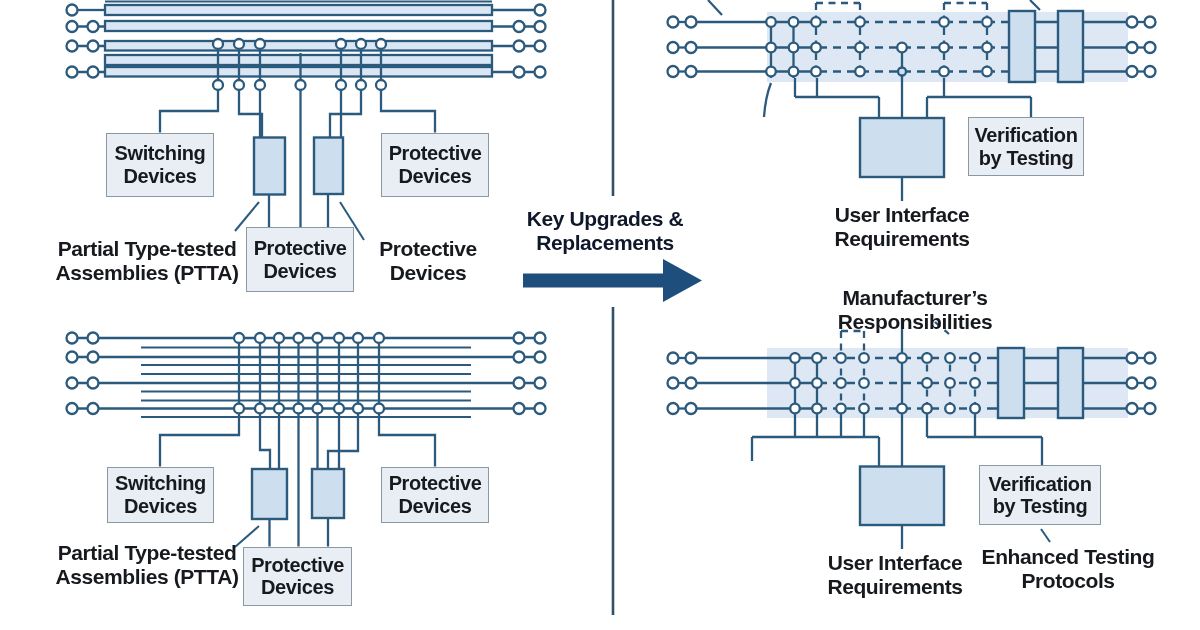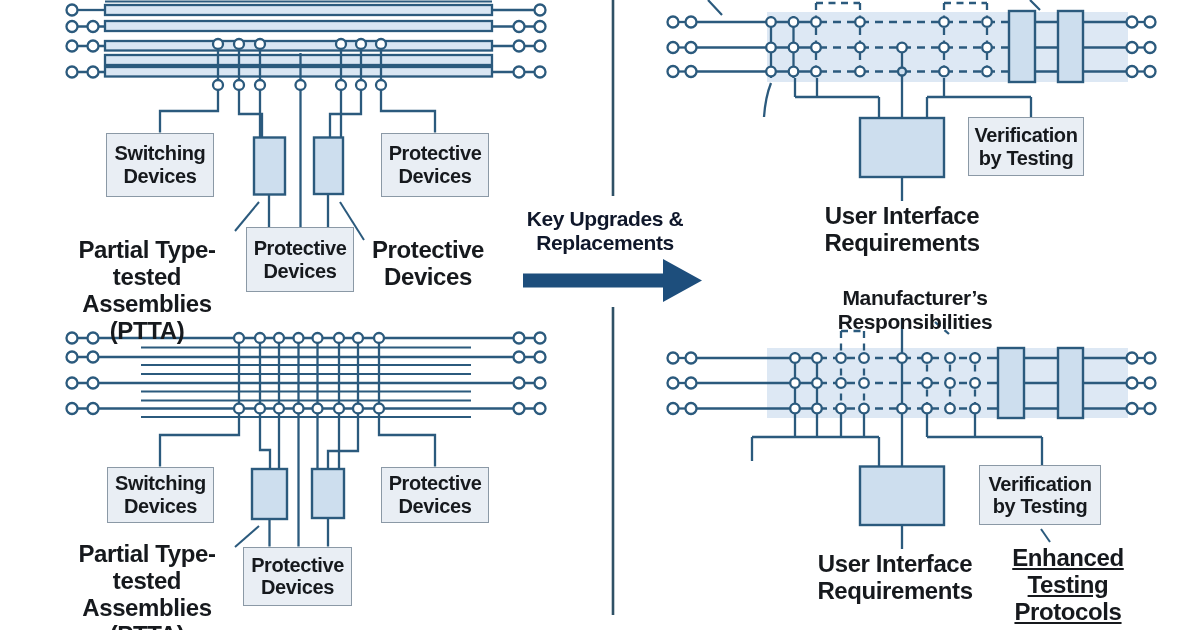--- a/index.html
+++ b/index.html
@@ -4,21 +4,21 @@
 <style>
   html,body{margin:0;padding:0;}
   body{width:1200px;height:630px;overflow:hidden;background:#ffffff;
        font-family:"Liberation Sans","DejaVu Sans",sans-serif;position:relative;}
   .stage{position:absolute;left:10px;top:0;width:964px;height:630px;}
   svg.linework{position:absolute;left:0;top:0;}
   .lbl{position:absolute;color:#16191d;font-weight:bold;letter-spacing:-0.4px;
        line-height:1.12;white-space:pre-line;text-align:center;}
   .box{background:#e9eef4;border:1.6px solid #8b99a6;display:flex;align-items:center;
        justify-content:center;font-size:20px;box-sizing:border-box;}
-  .plain{font-size:24px;}
+  .plain{font-size:21px;}
   .title{font-size:21px;}
   .navy{color:#0f172a;}
 </style>
 </head>
 <body>
 
 <div class="stage">
 
 <svg class="linework" width="1200" height="630" viewBox="0 0 1200 630">
   <g stroke="#2b5a7d" fill="none" stroke-width="2.3">
@@ -321,16 +321,16 @@
 <div class="lbl box" style="left:958px;top:117px;width:116px;height:59px;">Verification
 by Testing</div>
 <div class="lbl plain" style="left:812px;top:203px;width:160px;">User Interface
 Requirements</div>
 <div class="lbl title" style="left:755px;top:286px;width:300px;">Manufacturer’s Responsibilities</div>
 
 <div class="lbl box" style="left:969px;top:465px;width:122px;height:60px;">Verification
 by Testing</div>
 <div class="lbl plain" style="left:805px;top:551px;width:160px;">User Interface
 Requirements</div>
-<div class="lbl plain" style="left:968px;top:545px;width:180px;text-decoration:underline;">Enhanced Testing
+<div class="lbl plain" style="left:968px;top:545px;width:180px;">Enhanced Testing
 Protocols</div>
 
 </div>
 
 </body></html>

